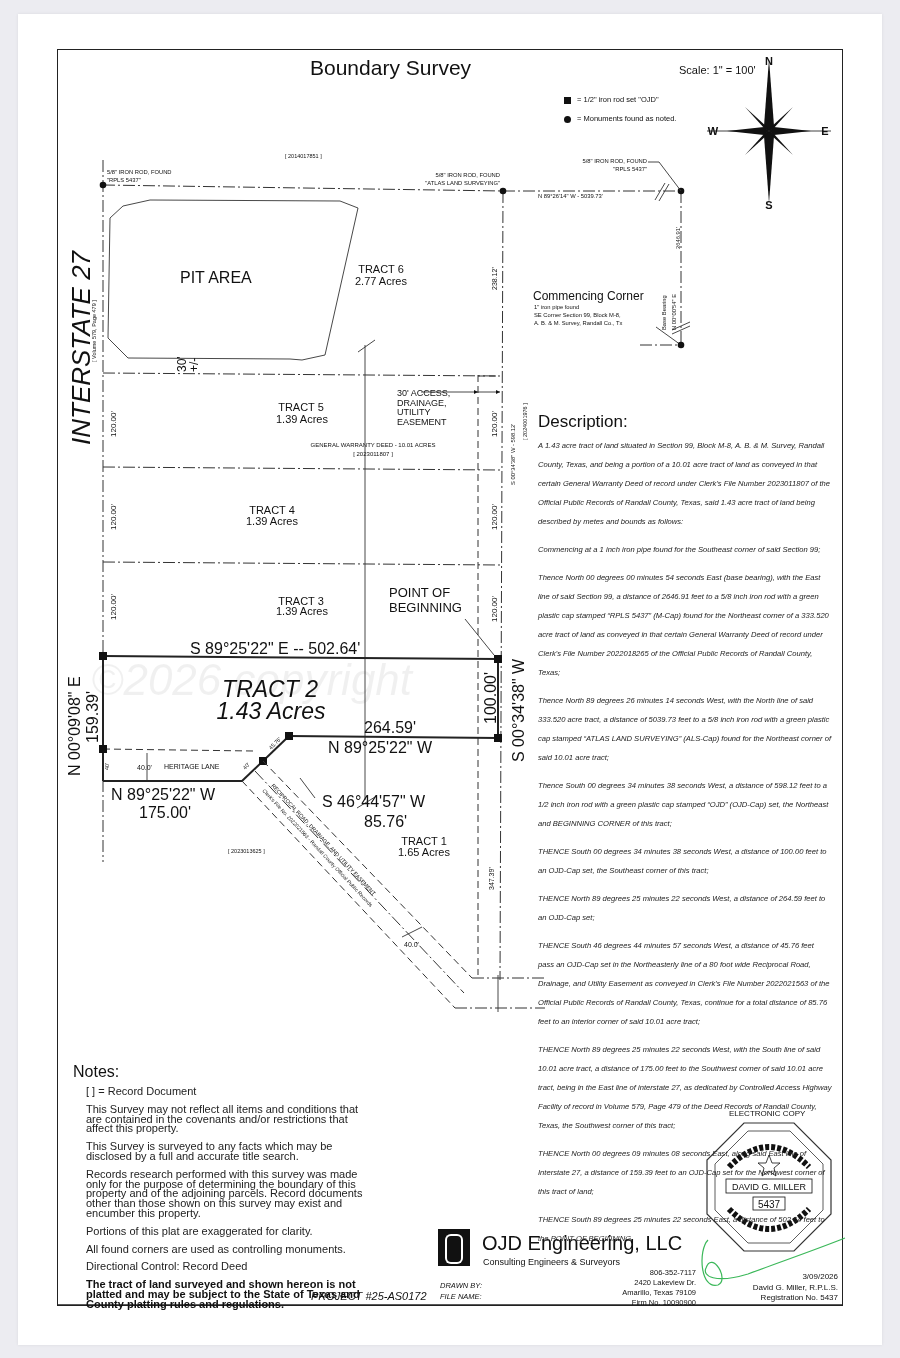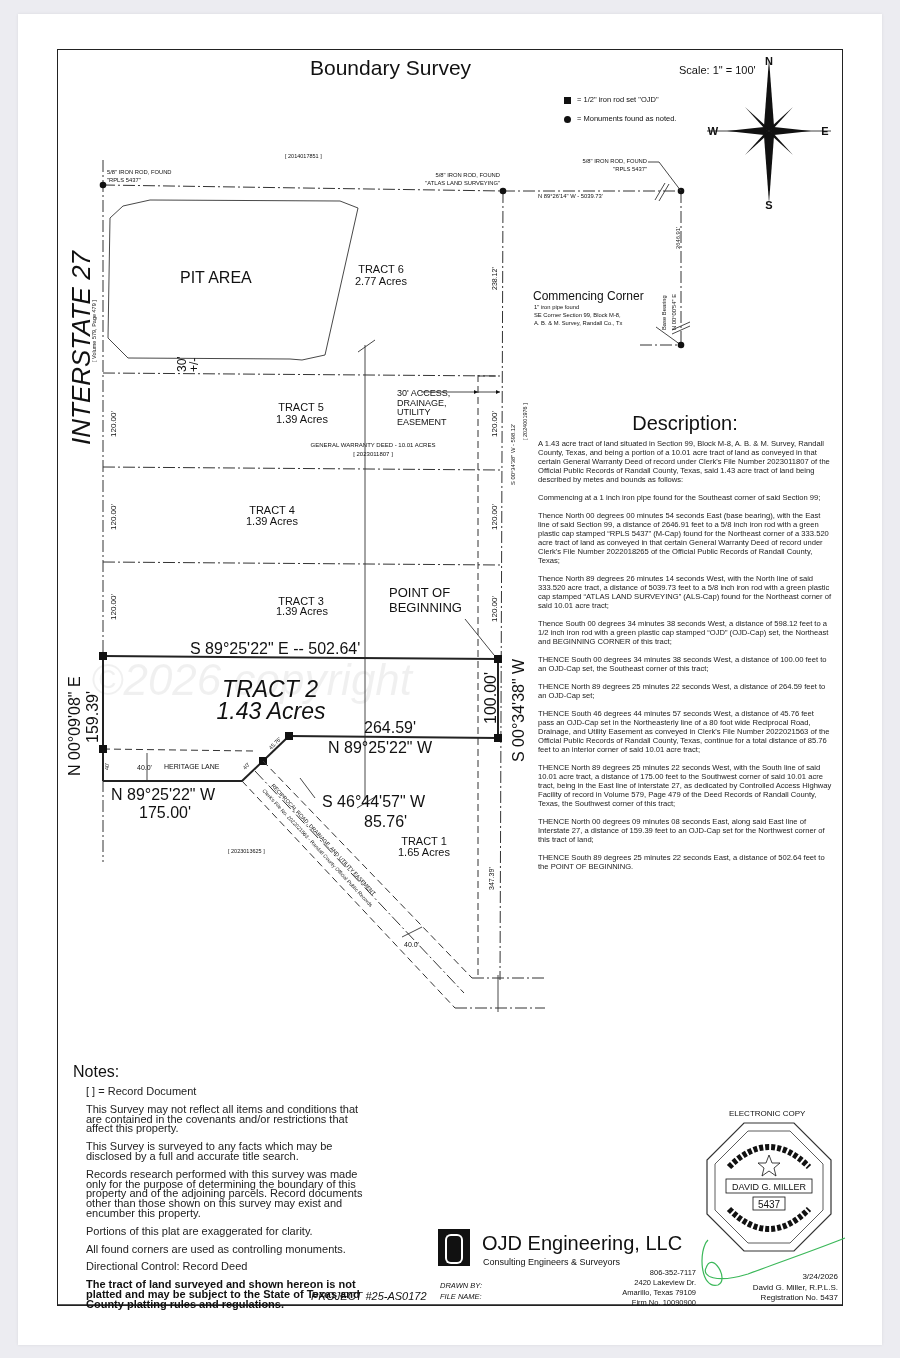--- a/index.html
+++ b/index.html
@@ -7,22 +7,22 @@
          font-family:"Liberation Sans", sans-serif; color:#111; }
   .sheet { position:absolute; left:18px; top:14px; width:864px; height:1331px; background:#fff;
            box-shadow:0 0 3px rgba(0,0,0,0.08); }
   .frame { position:absolute; left:57px; top:49px; width:784px; height:1255px; border:1.5px solid #222; }
   svg.plat { position:absolute; left:0; top:0; width:900px; height:1358px; }
   .abs { position:absolute; white-space:nowrap; }
   .title { left:310px; top:56px; font-size:21px; }
   .scale { left:679px; top:64px; font-size:11px; }
   .legend-row { font-size:7.5px; }
   .desc { position:absolute; left:538px; top:412px; width:294px; }
-  .desc h2 { margin:0 0 4px 0; font-size:20px; font-weight:normal;text-align:center; }
-  .desc p { margin:0 0 9px 0; font-family:"Liberation Sans", sans-serif; font-size:7.6px; line-height:9px; color:#222; }
+  .desc h2 { margin:0 0 4px 0; font-size:17px; font-weight:normal; }
+  .desc p { margin:0 0 9px 0; font-family:"Liberation Sans", sans-serif; font-size:7.6px; line-height:19px; color:#222;font-style:italic; }
   .notes { position:absolute; left:73px; top:1063px; width:300px; }
   .notes h2 { margin:0 0 6px 0; font-size:16px; font-weight:normal; }
   .notes p { margin:0 0 8px 13px; font-size:11px; line-height:9.8px; color:#222; }
   .notes p.bold { font-weight:bold; color:#111; }
   .project { left:311px; top:1290px; font-size:11px; font-style:italic; }
   .firm-logo { position:absolute; left:438px; top:1229px; width:32px; height:37px; background:#111; }
   .firm-name { left:482px; top:1232px; font-size:20px; }
   .firm-sub { left:483px; top:1257px; font-size:9px; }
   .firm-addr { position:absolute; left:610px; top:1268px; width:86px; text-align:right; font-size:7.5px; line-height:10px; }
   .drawn { left:440px; top:1281px; font-size:7.5px; font-style:italic; }
@@ -278,16 +278,16 @@
 <div class="abs drawn">DRAWN BY:</div>
 <div class="abs filename">FILE NAME:</div>
 <div class="firm-addr">
   <div>806-352-7117</div>
   <div>2420 Lakeview Dr.</div>
   <div>Amarillo, Texas 79109</div>
   <div>Firm No. 10090900</div>
 </div>
 <div class="abs ecopy">ELECTRONIC COPY</div>
 <div class="sig">
-  <div>3/24/2026</div>
+  <div>3/09/2026</div>
   <div>David G. Miller, R.P.L.S.</div>
   <div>Registration No. 5437</div>
 </div>
 
 </body></html>

